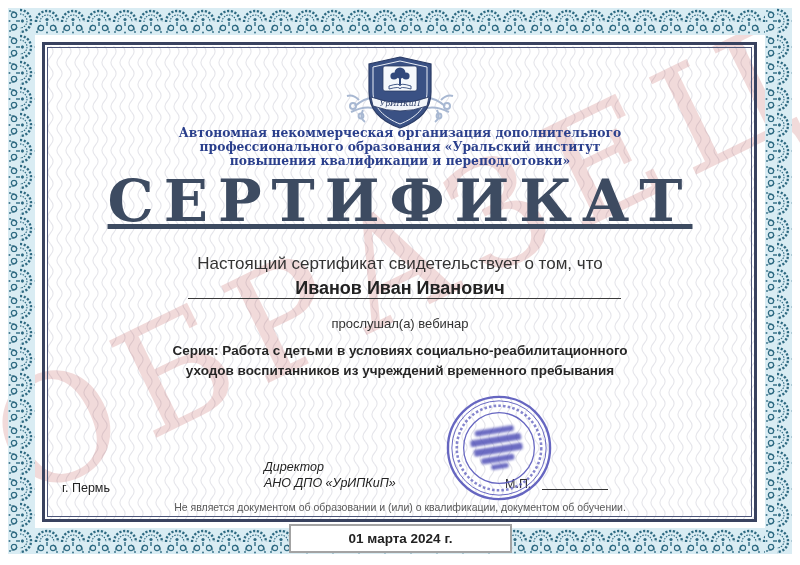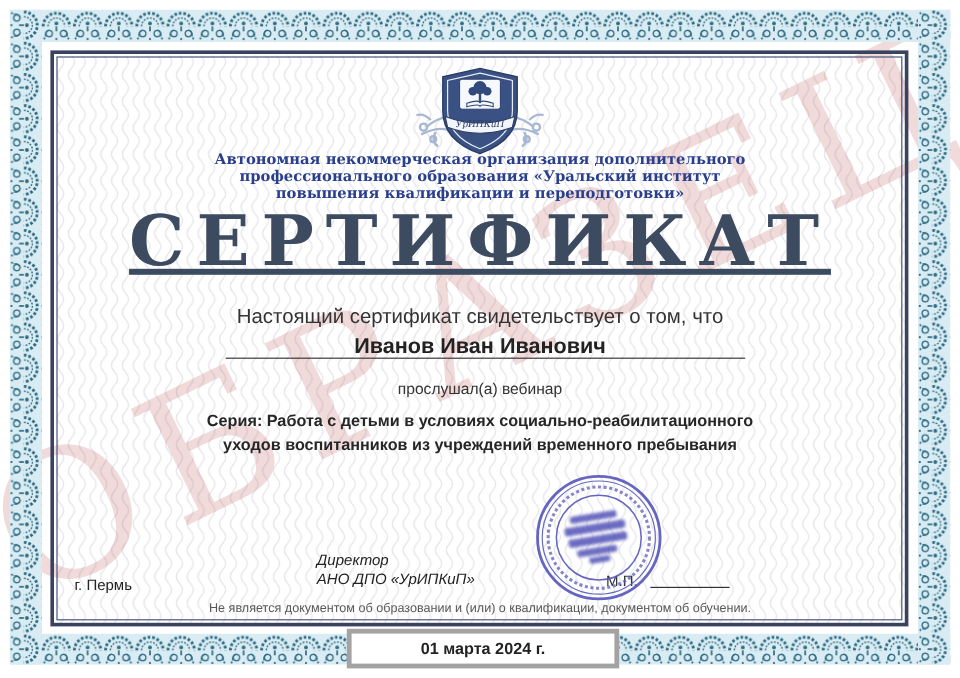--- a/index.html
+++ b/index.html
@@ -50,21 +50,21 @@
   .webinar{top:341px; font-size:13.5px; font-weight:bold; color:#262626; line-height:19.5px;}
   .director{position:absolute; left:264px; top:460px; font-size:12.5px;
     line-height:15.5px; color:#222222; text-align:left;font-style:italic;}
   .city{position:absolute; left:62px; top:481px; font-size:12.5px; color:#222222;}
   .mp{position:absolute; left:505px; top:477px; font-size:12.5px; color:#333333;}
   .sig-line{position:absolute; left:542px; top:489px; width:66px; height:0;
     border-top:1.5px solid #333333;}
   .disclaimer{top:501px; font-size:10.5px; color:#585858;}
   .date-box{
     position:absolute; left:289px; top:524px; width:219px; height:25px;
-    background:#ffffff; border:4px solid #a3a3a3; z-index:6;
+    background:#ffffff; border:2px solid #a3a3a3; z-index:6;
     display:flex; align-items:center; justify-content:center;
     font-size:13.5px; font-weight:bold; color:#222222;
   }
   .stamp{position:absolute; left:444px; top:393px; z-index:6; opacity:.92;}
   .logo{position:absolute; left:341px; top:54px; z-index:5;}
 </style>
 </head>
 <body>
 
 <div class="page">

